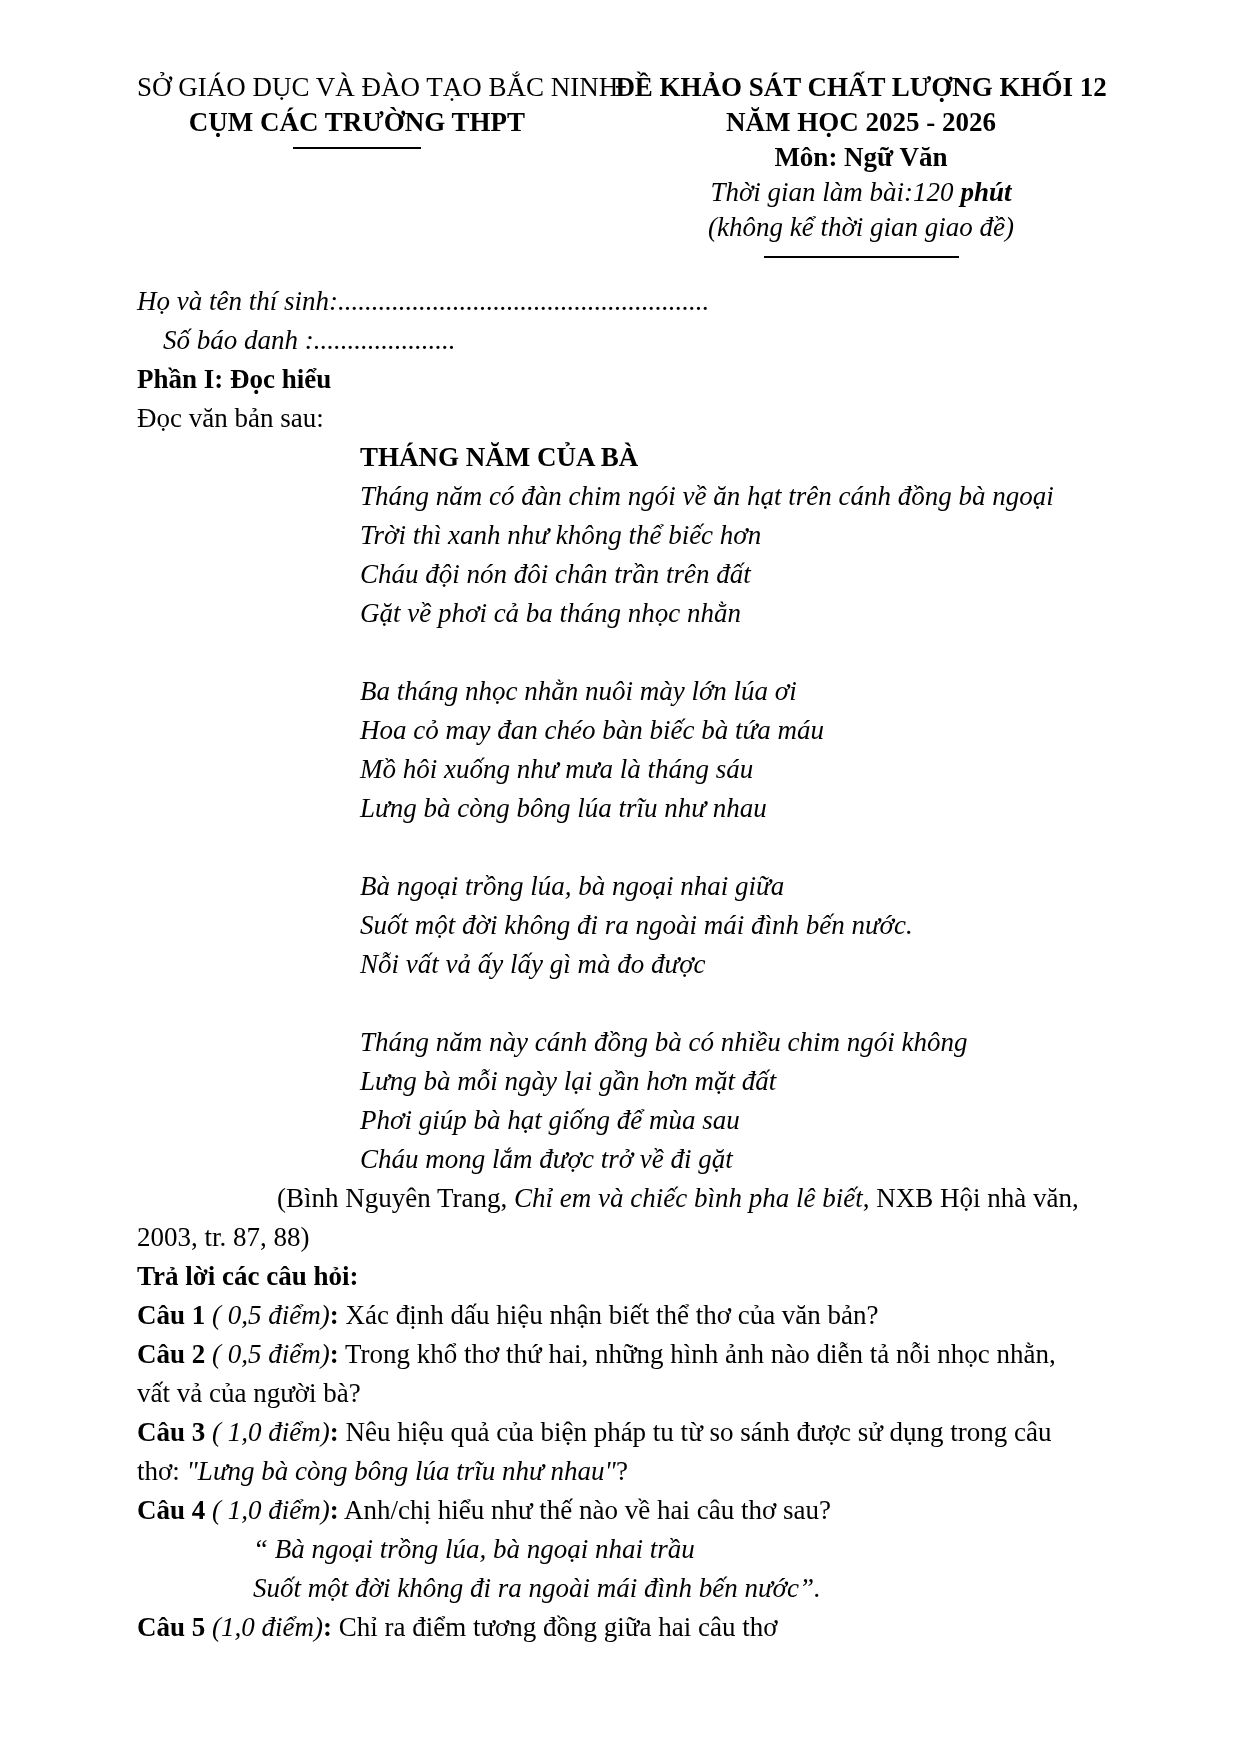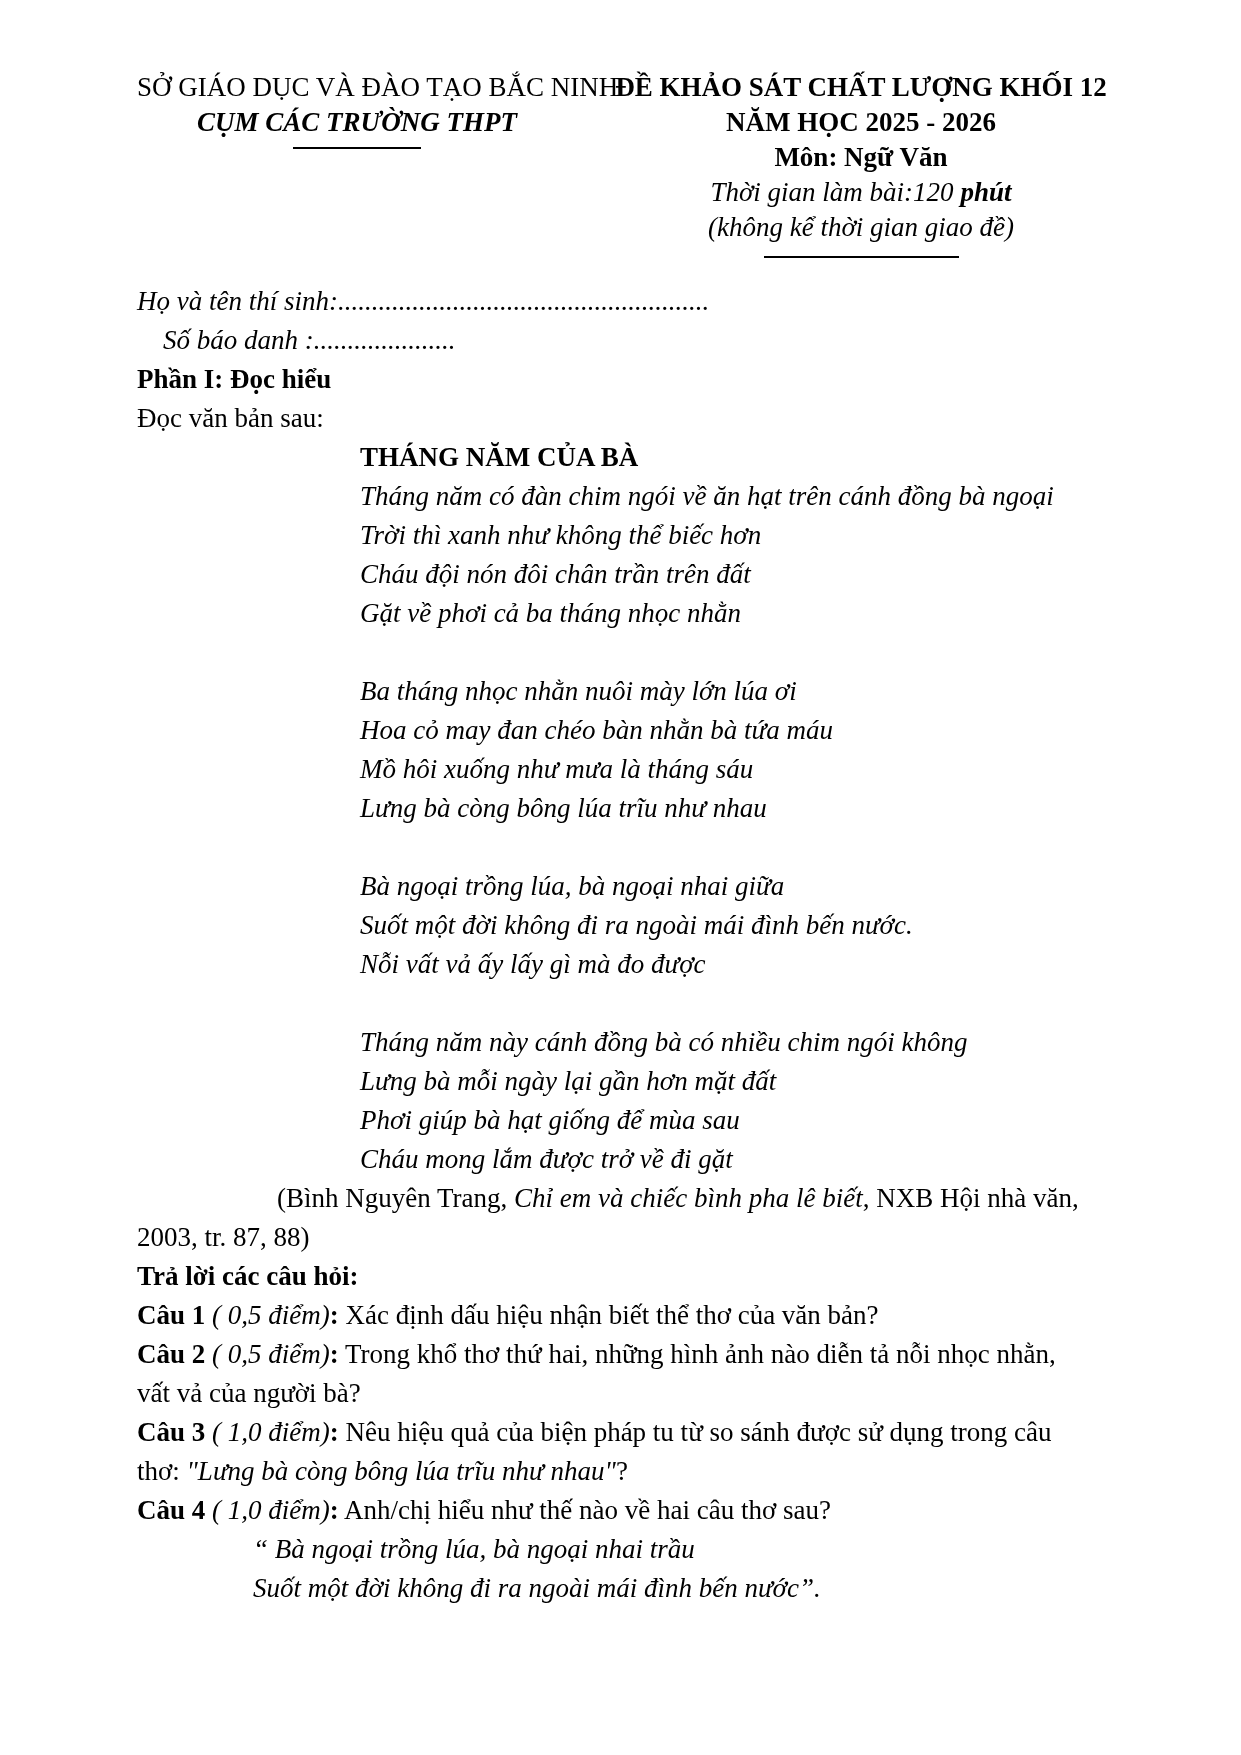--- a/index.html
+++ b/index.html
@@ -12,21 +12,21 @@
     line-height: 39px;
     -webkit-font-smoothing: antialiased;
   }
   .page { box-sizing: border-box; width: 1241px; height: 1755px; padding: 70px 120px 0 137px; overflow: hidden; }
 
   
   .header { display: flex; line-height: 35px; }
   .h-left  { width: 440px; text-align: center; }
   .h-right { width: 520px; margin-left: auto; text-align: center; }
   .h-left .l1 { white-space: nowrap; }
-  .h-left .l2 { font-weight: bold; font-style: italic; }
+  .h-left .l2 { font-weight: bold; }
   .h-right .l1 { font-weight: bold; white-space: nowrap; text-align: center; }
   .rule { height: 2px; background: #000; }
   .rule-left  { width: 128px; margin: 7px auto 0 auto; }
   .rule-right { width: 195px; margin: 11px auto 0 auto; }
   .it { font-style: italic; }
   .bi { font-style: italic; font-weight: bold; }
   .b  { font-weight: bold; }
   .time-unit { margin-left: 7px; }
 
   
@@ -80,21 +80,21 @@
   <div class="poem">
     <div class="poem-title">THÁNG NĂM CỦA BÀ</div>
     <div class="stanza">
       <div class="pl">Tháng năm có đàn chim ngói về ăn hạt trên cánh đồng bà ngoại</div>
       <div class="pl">Trời thì xanh như không thể biếc hơn</div>
       <div class="pl">Cháu đội nón đôi chân trần trên đất</div>
       <div class="pl">Gặt về phơi cả ba tháng nhọc nhằn</div>
     </div>
     <div class="stanza">
       <div class="pl">Ba tháng nhọc nhằn nuôi mày lớn lúa ơi</div>
-      <div class="pl">Hoa cỏ may đan chéo bàn nhằn bà tứa máu</div>
+      <div class="pl">Hoa cỏ may đan chéo bàn biếc bà tứa máu</div>
       <div class="pl">Mồ hôi xuống như mưa là tháng sáu</div>
       <div class="pl">Lưng bà còng bông lúa trĩu như nhau</div>
     </div>
     <div class="stanza">
       <div class="pl">Bà ngoại trồng lúa, bà ngoại nhai giữa</div>
       <div class="pl">Suốt một đời không đi ra ngoài mái đình bến nước.</div>
       <div class="pl">Nỗi vất vả ấy lấy gì mà đo được</div>
     </div>
     <div class="stanza last">
       <div class="pl">Tháng năm này cánh đồng bà có nhiều chim ngói không</div>
@@ -116,14 +116,15 @@
   <div><span class="b">Câu 2</span><span class="it"> ( 0,5 điểm)</span><span class="b">:</span><span> Trong khổ thơ thứ hai, những hình ảnh nào diễn tả nỗi nhọc nhằn,</span></div>
   <div>vất vả của người bà?</div>
 
   <div><span class="b">Câu 3</span><span class="it"> ( 1,0 điểm)</span><span class="b">:</span><span> Nêu hiệu quả của biện pháp tu từ so sánh được sử dụng trong câu</span></div>
   <div><span>thơ: </span><span class="it">"Lưng bà còng bông lúa trĩu như nhau"</span><span>?</span></div>
 
   <div><span class="b">Câu 4</span><span class="it"> ( 1,0 điểm)</span><span class="b">:</span><span> Anh/chị hiểu như thế nào về hai câu thơ sau?</span></div>
   <div class="q-quote">“ Bà ngoại trồng lúa, bà ngoại nhai trầu</div>
   <div class="q-quote">Suốt một đời không đi ra ngoài mái đình bến nước”.</div>
 
+  <div><span class="b">Câu 5</span><span class="it"> (1,0 điểm)</span><span class="b">:</span><span>  Chỉ ra điểm tương đồng giữa hai câu thơ</span></div>
 
 </div>
 
 </body></html>

